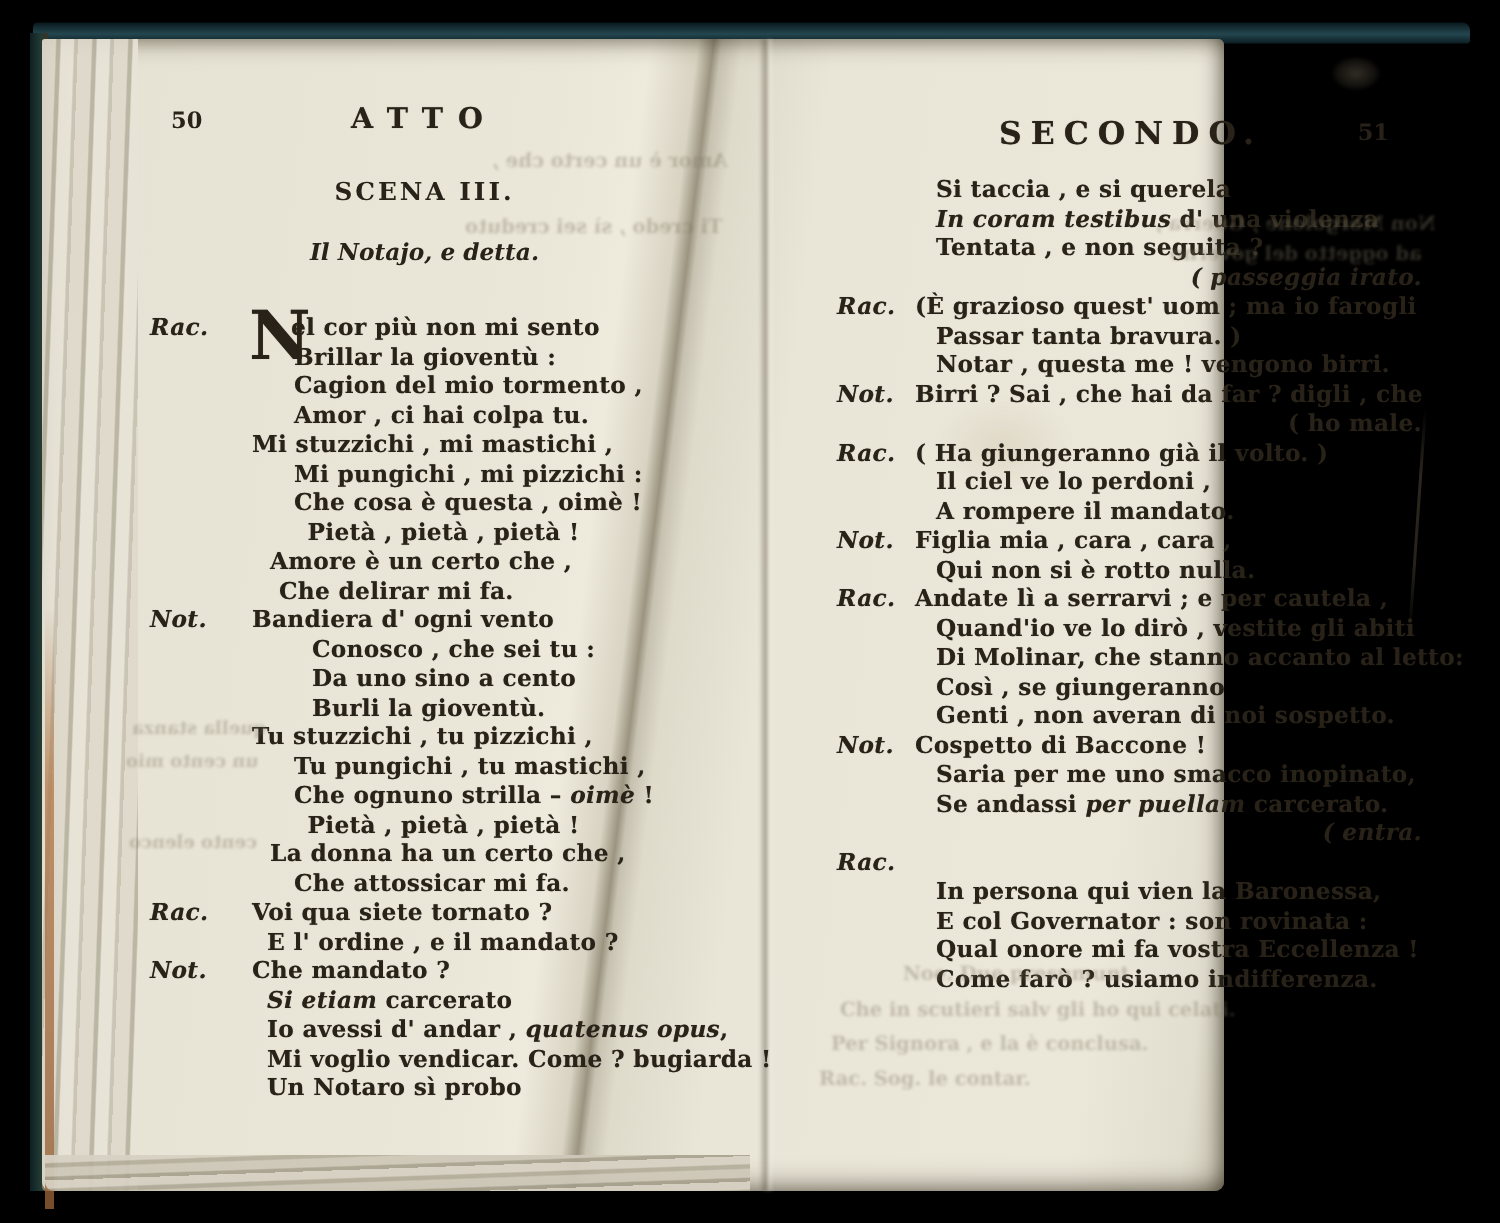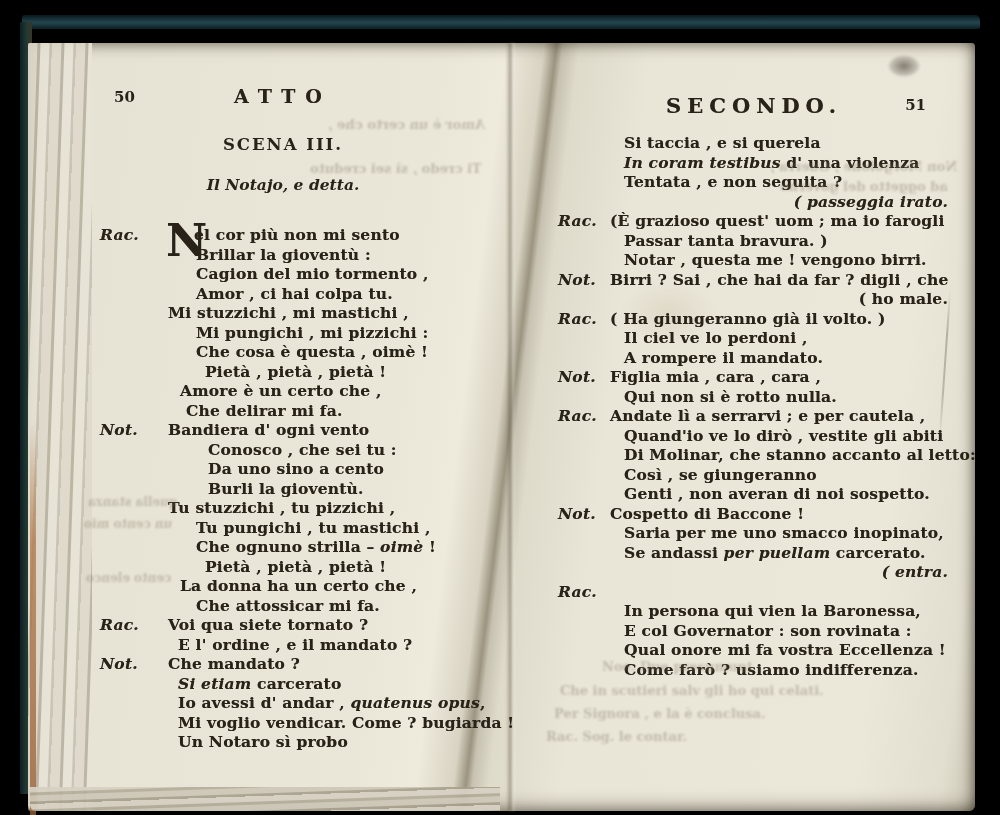--- a/index.html
+++ b/index.html
@@ -12,34 +12,33 @@
   .cover-top{
     position:absolute;left:22px;top:15px;width:958px;height:14px;
     background:linear-gradient(180deg,#09181d 0%,#24464f 55%,#0b1d23 100%);
     border-radius:3px 5px 2px 2px;
   }
   .cover-left{
     position:absolute;left:20px;top:22px;width:12px;height:772px;
     background:linear-gradient(90deg,#0d1f25 0%,#233b33 60%,#3a3427 100%);
   }
   .paper{
-    position:absolute;left:28px;top:26px;width:947px;height:768px;
+    position:absolute;left:28px;top:26px;width:788px;height:768px;
     border-radius:2px 4px 6px 3px;
     background:linear-gradient(97deg,
       #cfcaba 0%, #e2ddcd 2.5%, #e7e3d4 6%,
       #eae6d8 40%, #eeeadc 46%,
       #d8d3c2 49.6%, #9a9480 50.8%, #c6c1b0 51.4%,
       #dfdbcb 53%, #e9e5d7 60%,
       #ebe7d9 88%, #e2decf 96.5%, #c9c4b2 100%);
     box-shadow:
       inset 0 10px 16px -9px rgba(50,42,26,.55),
       inset 0 -12px 18px -10px rgba(50,42,26,.6),
       inset -10px 0 16px -10px rgba(40,34,22,.65),
       inset 14px 0 18px -12px rgba(60,52,34,.5);
-    margin-top: 17px;
   }
   .left-edges{
     position:absolute;left:0;top:0;width:64px;height:100%;
     background:repeating-linear-gradient(92deg,
       rgba(222,217,203,.9) 0 9px, rgba(183,177,159,.9) 10px 12px,
       rgba(231,227,214,.9) 13px 21px, rgba(199,193,177,.9) 22px 24px);
     border-radius:2px 0 0 6px;
   }
   .tan-edge{
     position:absolute;left:2px;top:380px;width:6px;height:400px;

